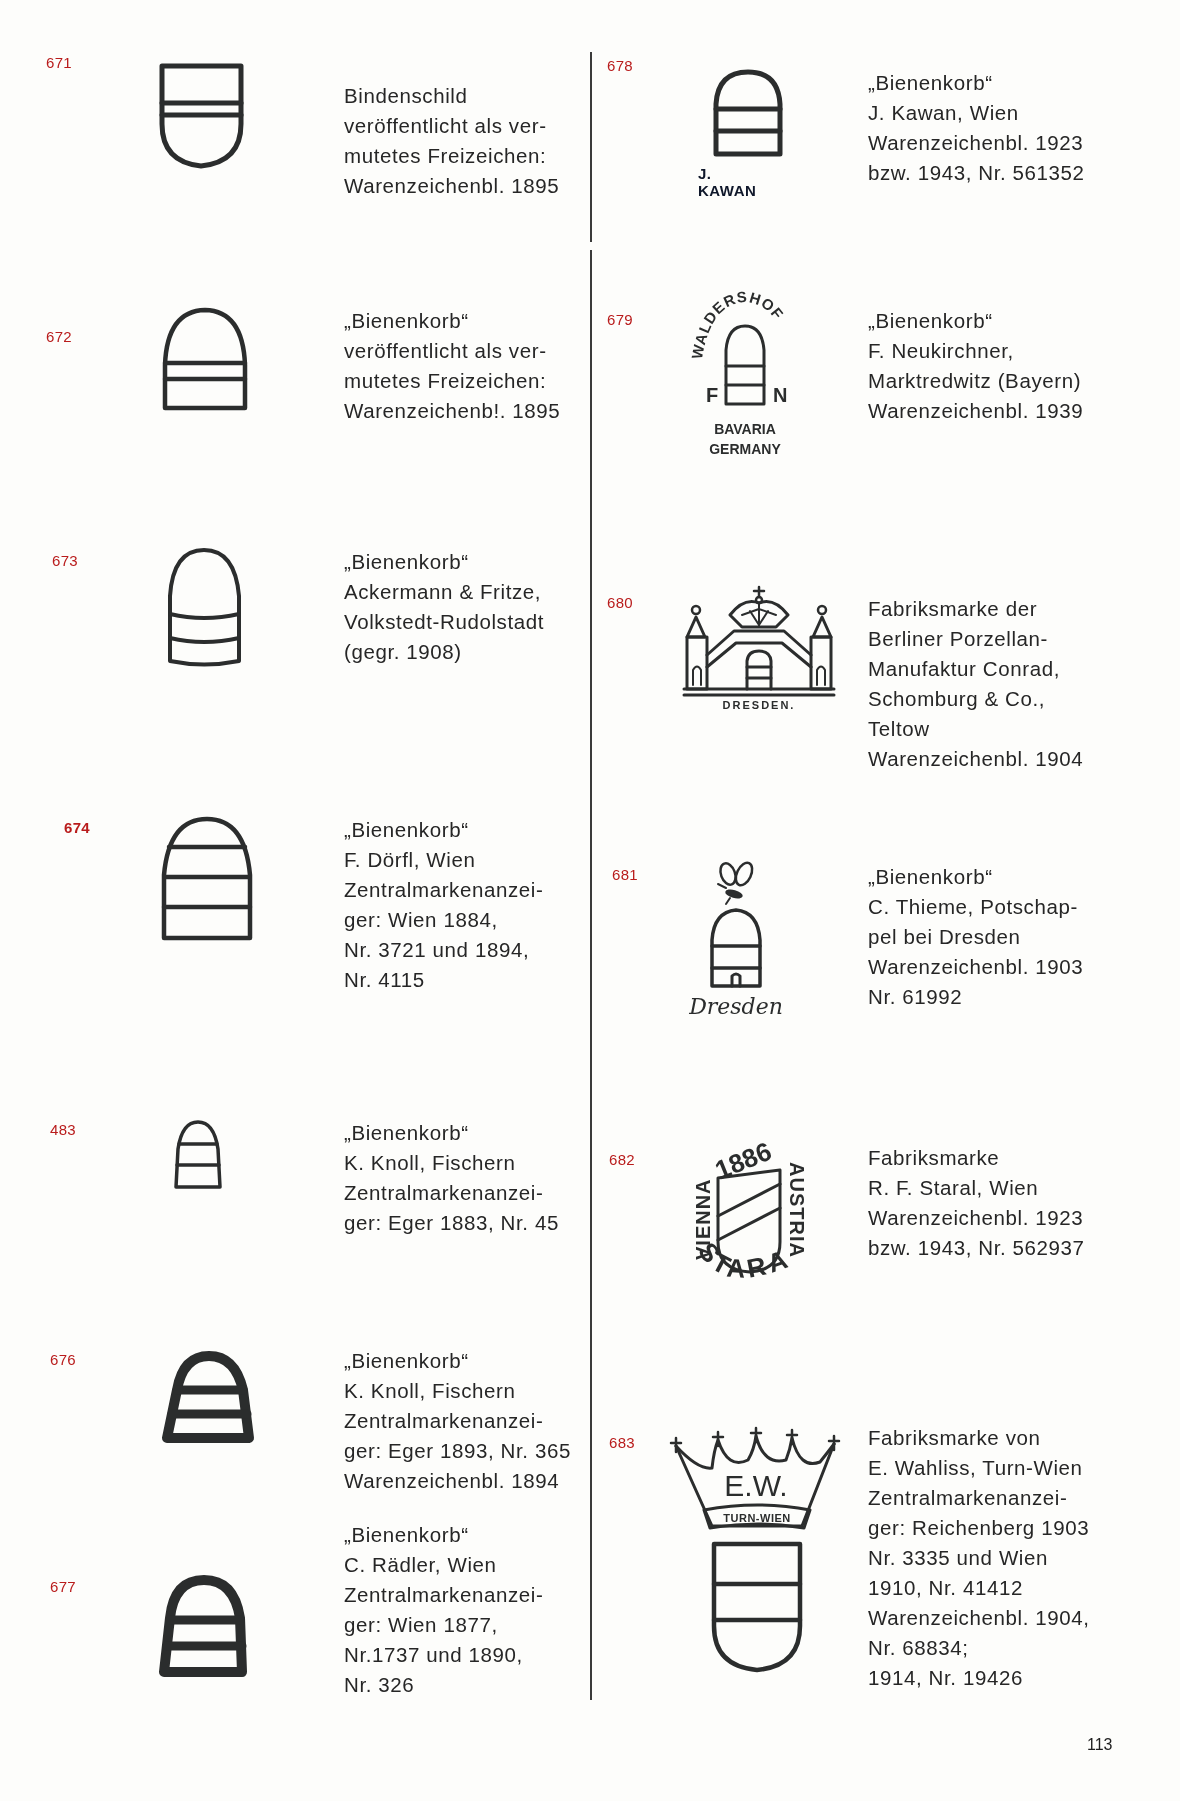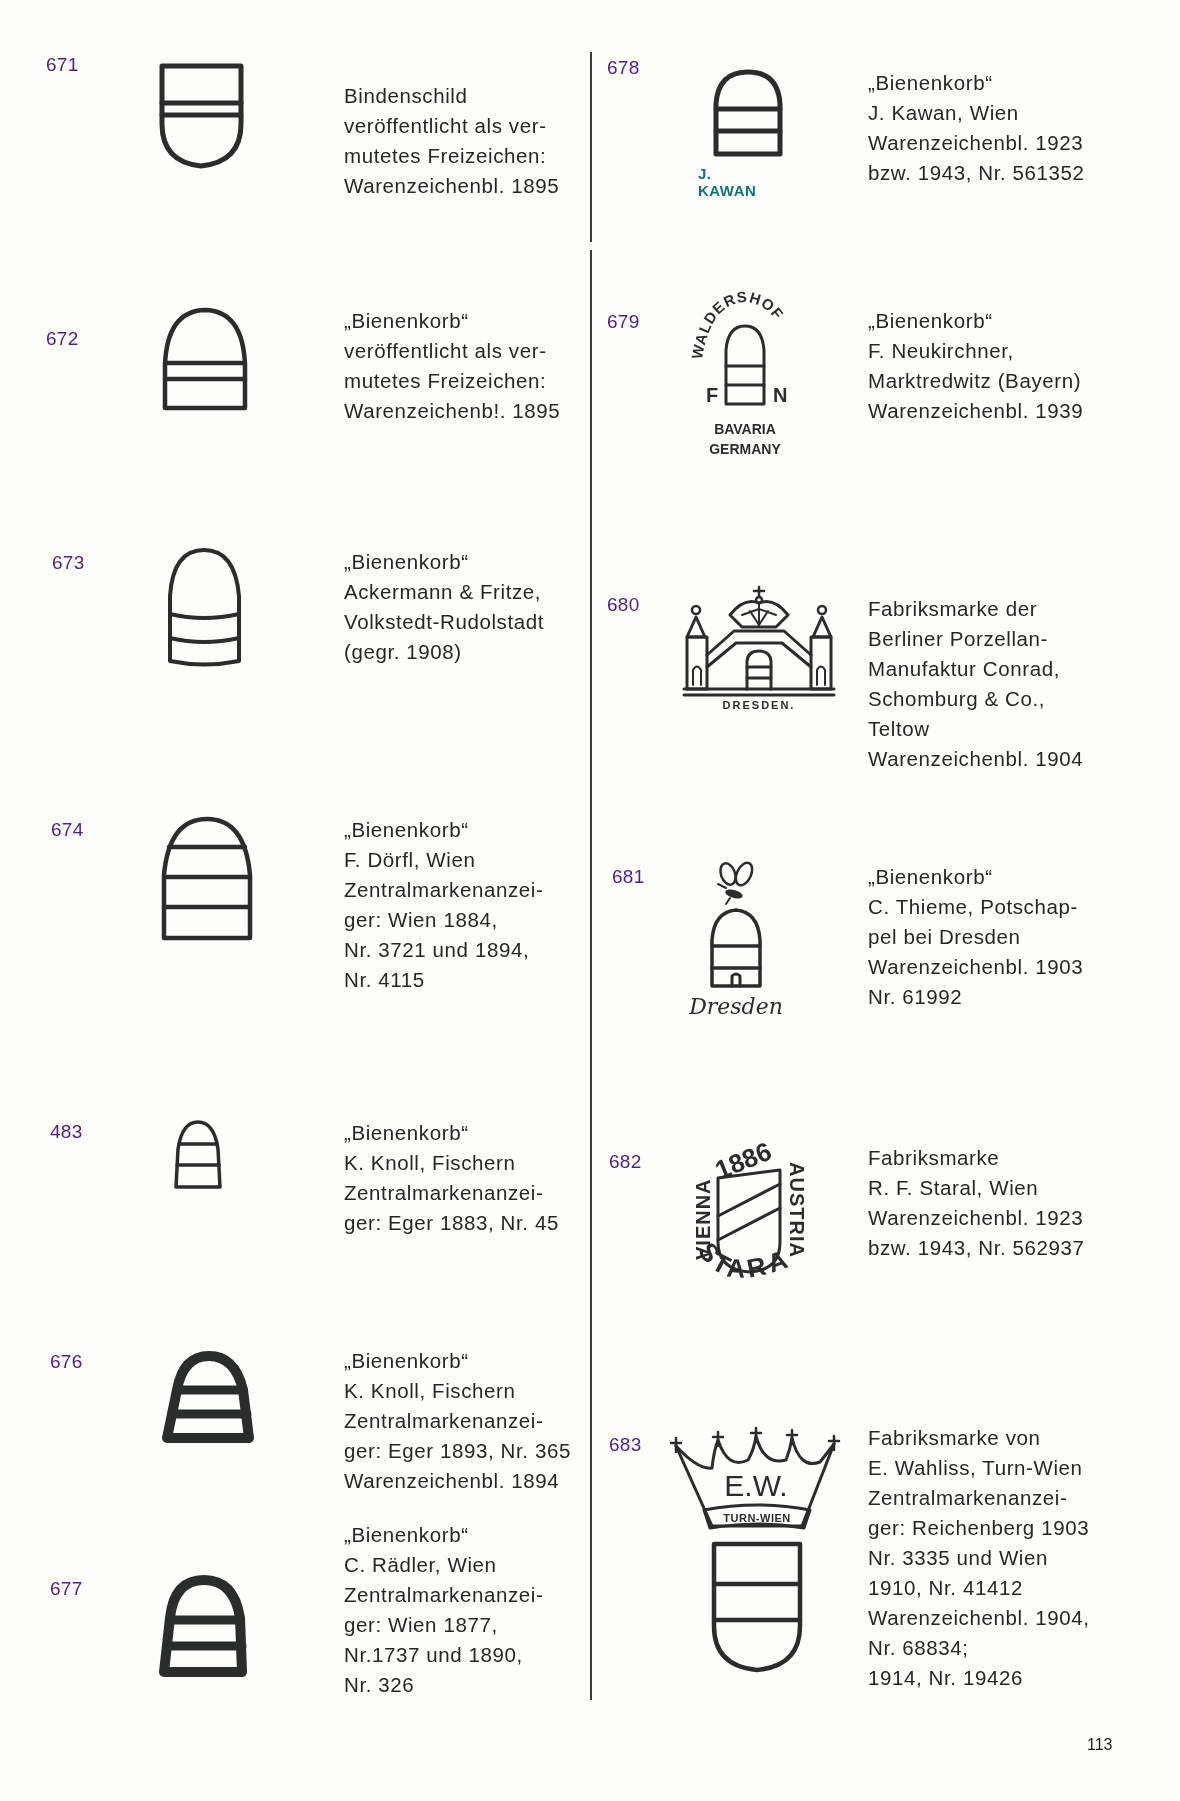--- a/index.html
+++ b/index.html
@@ -10,21 +10,21 @@
     font-family: "Liberation Sans", "DejaVu Sans", sans-serif;
     color: #2a2a2a;
     overflow: hidden;
   }
   .page { position: absolute; inset: 0; }
   .divider {
     position: absolute; left: 590px; width: 2px; background: #3a3a3a;
   }
   .entry { position: absolute; }
   .num {
-    position: absolute; font-size: 19px; color: #4c1d95; letter-spacing: 0.3px;
+    position: absolute; font-size: 15px; color: #b91c1c; letter-spacing: 0.3px;
   }
   .mark { position: absolute; }
   .mark svg { display: block; overflow: visible; }
   .desc {
     position: absolute; font-size: 20.5px; line-height: 30px; letter-spacing: 0.6px;
     color: #262626; white-space: nowrap;
   }
   .desc span { display: block; }
   .page-number {
     position: absolute; left: 1087px; top: 1736px; font-size: 16px; color: #1e1e1e;
@@ -86,21 +86,21 @@
     </div>
     <div class="desc" style="left:344px;top:547px;">
       <span>„Bienenkorb“</span>
       <span>Ackermann &amp; Fritze,</span>
       <span>Volkstedt-Rudolstadt</span>
       <span>(gegr. 1908)</span>
     </div>
   </div>
 
   <div class="entry">
-    <div class="num" style="left:51px;top:819px;">674</div>
+    <div class="num" style="left:64px;top:819px;font-weight:bold;">674</div>
     <div class="mark" style="left:157px;top:815px;">
       <svg width="100" height="126" viewBox="0 0 100 126">
         <path class="ink" stroke-width="4.5" d="M7 123 L7 60 Q12 4 50 4 Q88 4 93 60 L93 123 Z"></path>
         <line class="ink" stroke-width="4.5" x1="12" y1="32" x2="88" y2="32"></line>
         <line class="ink" stroke-width="4.5" x1="8" y1="62" x2="92" y2="62"></line>
         <line class="ink" stroke-width="4.5" x1="7" y1="92" x2="93" y2="92"></line>
       </svg>
     </div>
     <div class="desc" style="left:344px;top:815px;">
       <span>„Bienenkorb“</span>
@@ -168,21 +168,21 @@
 
   <div class="entry">
     <div class="num" style="left:607px;top:57px;">678</div>
     <div class="mark" style="left:710px;top:68px;">
       <svg width="76" height="90" viewBox="0 0 76 90">
         <path class="ink" stroke-width="5" d="M6 86 L6 36 Q8 4 38 4 Q68 4 70 36 L70 86 Z"></path>
         <line class="ink" stroke-width="5" x1="6" y1="41" x2="70" y2="41"></line>
         <line class="ink" stroke-width="5" x1="6" y1="63" x2="70" y2="63"></line>
       </svg>
     </div>
-    <div class="mark-caption" style="position:absolute;left:698px;top:165px;font-size:15px;font-weight:bold;letter-spacing:0.5px;color:#0f766e;">J. KAWAN</div>
+    <div class="mark-caption" style="position:absolute;left:698px;top:165px;font-size:15px;font-weight:bold;letter-spacing:0.5px;color:#0f172a;">J. KAWAN</div>
     <div class="desc" style="left:868px;top:68px;">
       <span>„Bienenkorb“</span>
       <span>J. Kawan, Wien</span>
       <span>Warenzeichenbl. 1923</span>
       <span>bzw. 1943, Nr. 561352</span>
     </div>
   </div>
 
   <div class="entry">
     <div class="num" style="left:607px;top:311px;">679</div>

